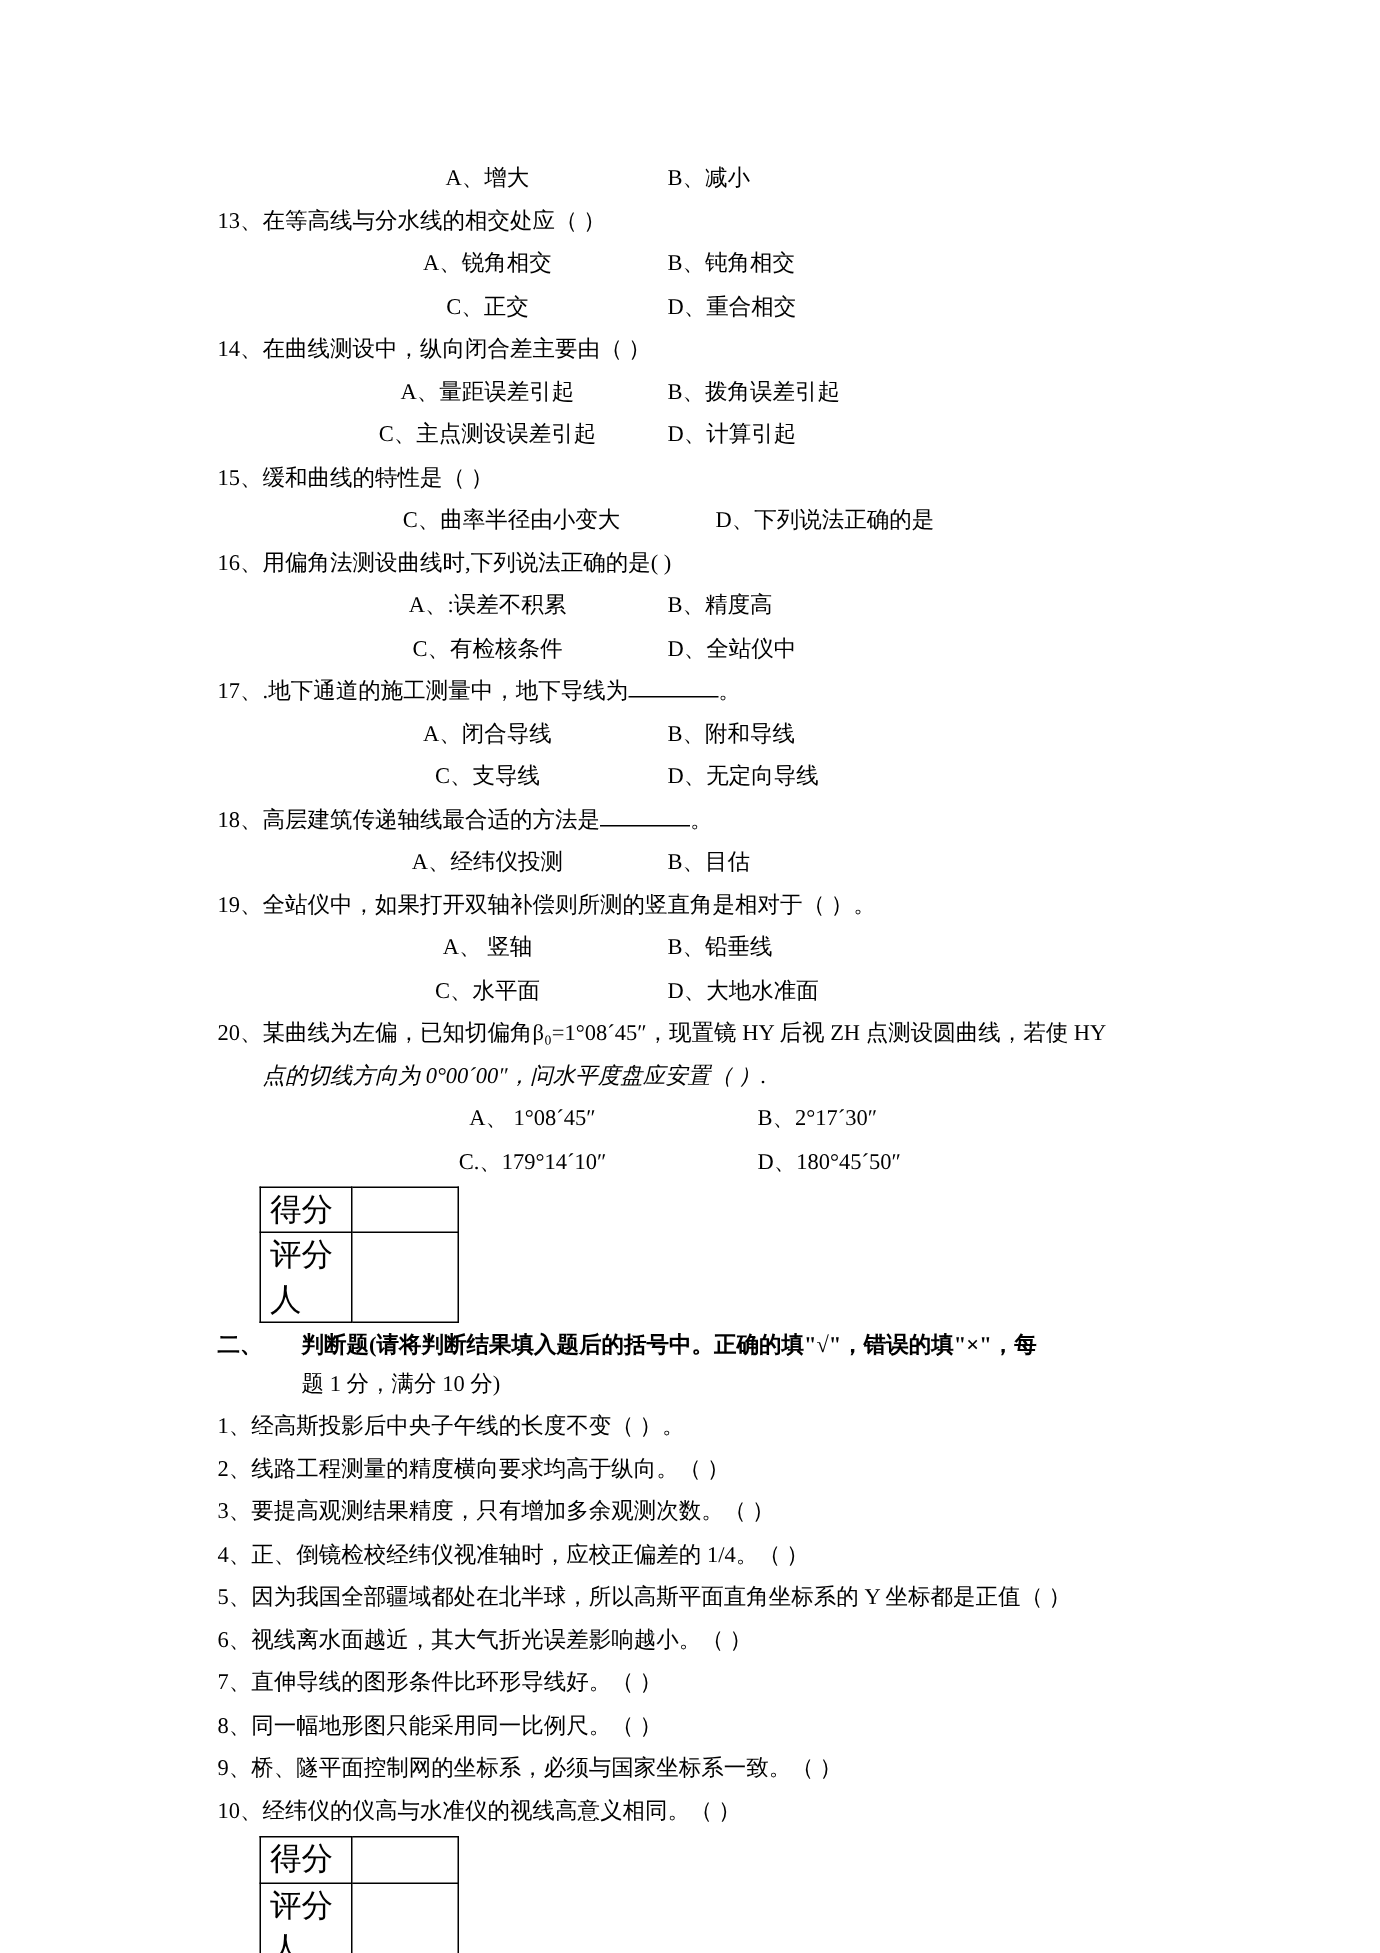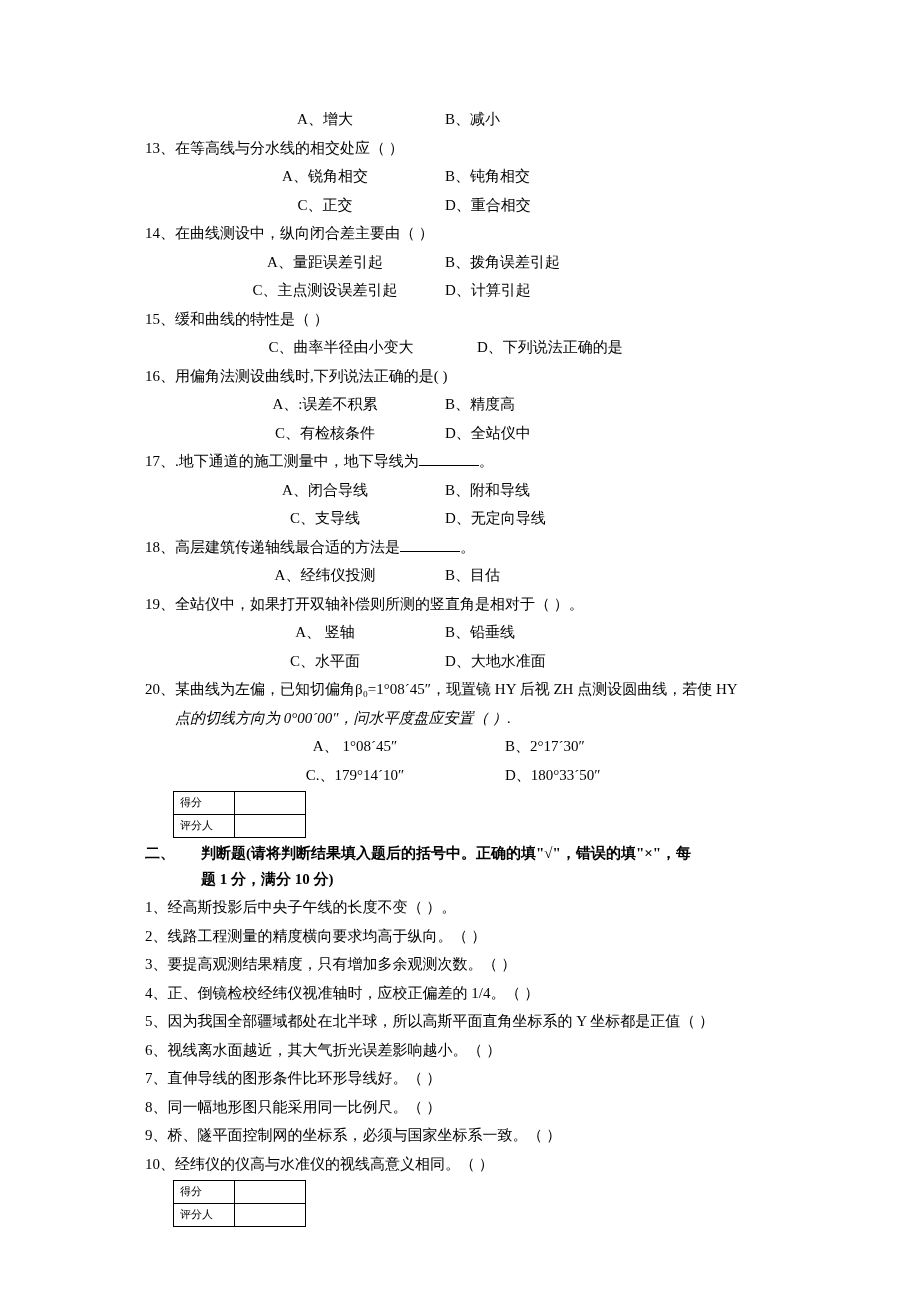--- a/index.html
+++ b/index.html
@@ -33,39 +33,39 @@
   table.score {
     border-collapse: collapse;
     margin-left: 28px;
     margin-top: 2px;
     margin-bottom: 1px;
   }
   table.score td {
     border: 1px solid #000;
     padding: 0 6px;
     height: 22px;
-    font-size: 11px;
+    font-size: 21px;
     line-height: 1.4;
   }
   table.score td.lbl {
     width: 48px;
     text-align: left;
   }
   table.score td.val {
     width: 58px;
   }
   .section-head {
     font-weight: bold;
   }
   .section-head .num {
     display: inline-block;
     width: 56px;
   }
   .section-sub {
-    font-weight: bold;
+    font-weight: normal;
     padding-left: 56px;
     margin-top: -3px;
   }
   .u {
     display: inline-block;
     border-bottom: 1px solid #000;
     min-width: 60px;
     height: 1em;
     vertical-align: baseline;
   }
@@ -162,21 +162,21 @@
 
 <div class="stem">20、某曲线为左偏，已知切偏角β₀=1°08´45″，现置镜 HY 后视 ZH 点测设圆曲线，若使 HY</div>
 <div class="cont">点的切线方向为 0°00´00″，问水平度盘应安置（    ）.</div>
 <div class="opts">
   <div class="opts-row">
     <span style="width:300px">A、 1°08´45″</span>
     <span>B、2°17´30″</span>
   </div>
   <div class="opts-row">
     <span style="width:300px">C.、179°14´10″</span>
-    <span>D、180°33´50″</span>
+    <span>D、180°45´50″</span>
   </div>
 </div>
 
 <table class="score">
   <tbody>
       <tr>
         <td class="lbl">得分</td>
         <td class="val"></td>
       </tr>
   <tr>

